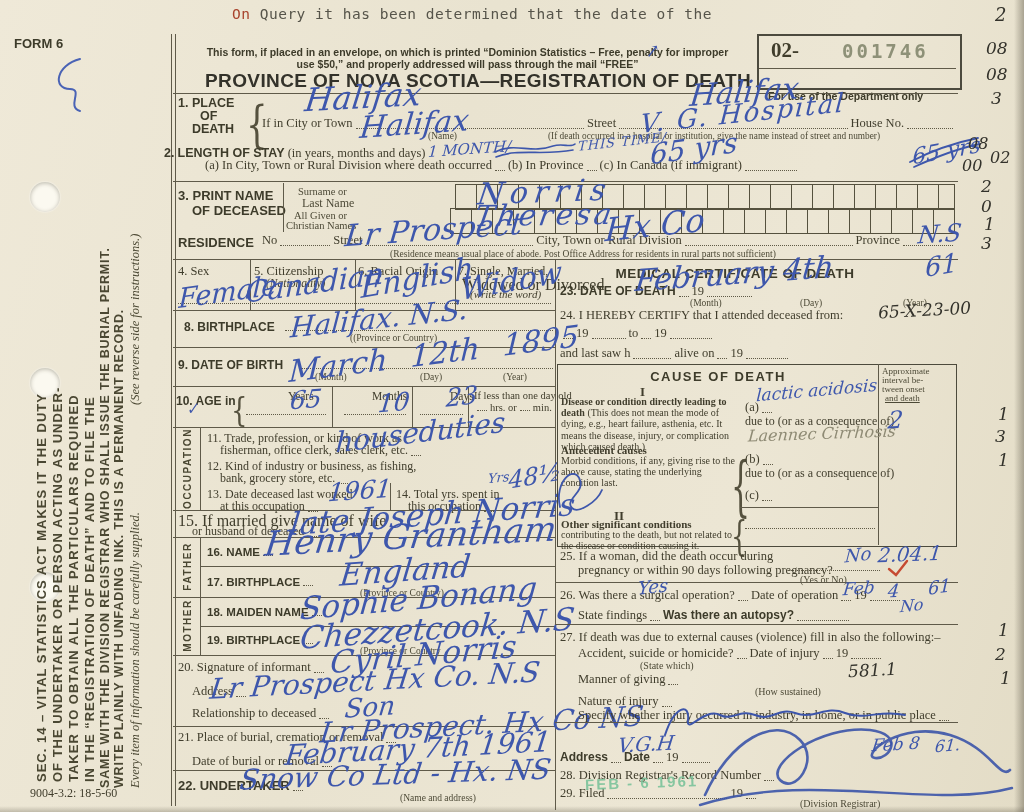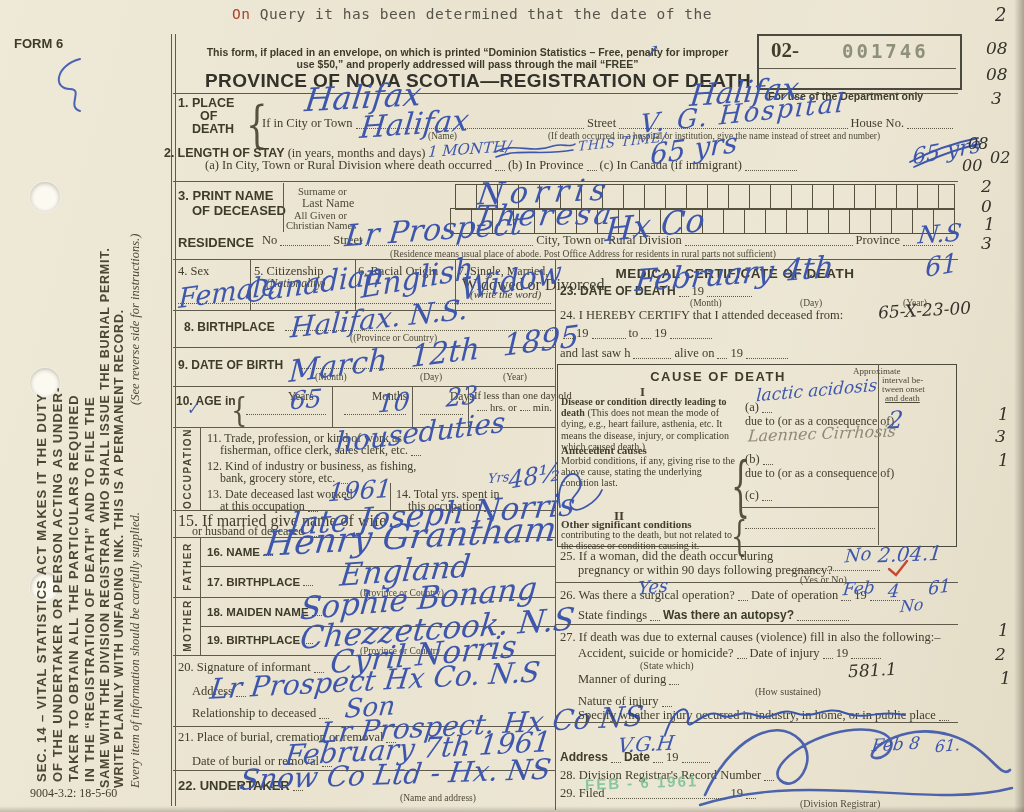--- a/index.html
+++ b/index.html
@@ -346,21 +346,21 @@
       <span class="d" style="flex:0 0 38px"></span>
     <span>alive on</span>
       <span class="d"></span>
     <span>19</span>
       <span class="d" style="flex:0 0 42px"></span>
   </div>
 
   <div style="position:absolute;left:557px;top:364px;width:398px;height:181px;border:1.5px solid #4c4a3c"></div>
   <div class="vl" style="left:878px;top:364px;height:181px"></div>
   <div class="t bs ctr" style="left:560px;top:369px;width:316px;font-size:13px;letter-spacing:1.5px">CAUSE OF DEATH</div>
-  <div class="t sm" style="left:853px;top:366px;font-size:9px">Approximate</div>
+  <div class="t sm" style="left:882px;top:366px;font-size:9px">Approximate</div>
   <div class="t sm" style="left:882px;top:375px;font-size:9px">interval be-</div>
   <div class="t sm" style="left:882px;top:384px;font-size:9px">tween onset</div>
   <div class="t sm" style="left:885px;top:393px;font-size:9px;text-decoration:underline">and death</div>
   <div class="t" style="left:640px;top:384px;font-size:13px;font-weight:bold">I</div>
   <div class="t" style="left:561px;top:396px;width:180px;font-size:10px;line-height:1.12;white-space:normal">
     <b>Disease or condition directly leading to death</b><span> (This does not mean the mode of dying, e.g., heart failure, asthenia, etc. It means the disease, injury, or complication which caused death.)</span>
   </div>
   <div class="row" style="left:745px;top:400px;width:130px">
     <span>(a)</span>
       <span class="d"></span>
@@ -427,21 +427,21 @@
   <div class="row" style="left:578px;top:646px;width:378px">
     <span>Accident, suicide or homicide?</span>
       <span class="d"></span>
     <span>Date of injury</span>
       <span class="d"></span>
     <span>19</span>
       <span class="d" style="flex:0 0 30px"></span>
   </div>
   <div class="t sm" style="left:640px;top:660px;font-size:10px">(State which)</div>
   <div class="row" style="left:578px;top:672px;width:378px">
-    <span>Manner of during</span>
+    <span>Manner of giving</span>
       <span class="d"></span>
   </div>
   <div class="t sm" style="left:755px;top:686px;font-size:10px">(How sustained)</div>
   <div class="hw ink" style="left:848px;top:660px;font-size:17px;transform:rotate(-3deg)">581.1</div>
   <div class="row" style="left:578px;top:694px;width:378px">
     <span>Nature of injury</span>
       <span class="d"></span>
   </div>
   <div class="row" style="left:578px;top:708px;width:378px">
     <span>Specify whether injury occurred in industry, in home, or in public place</span>

